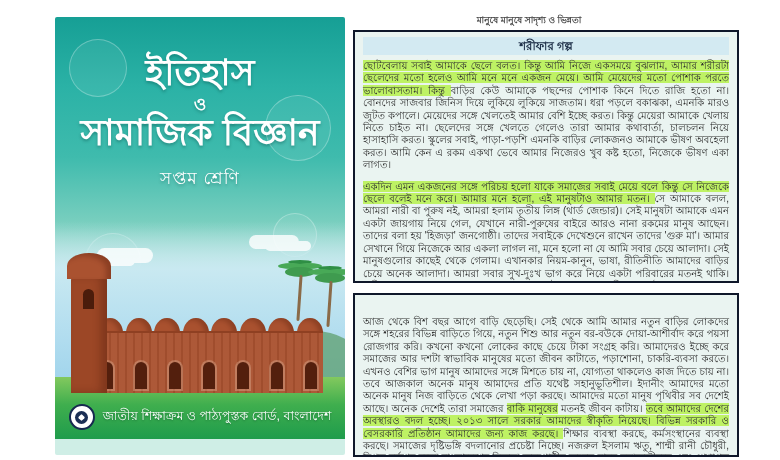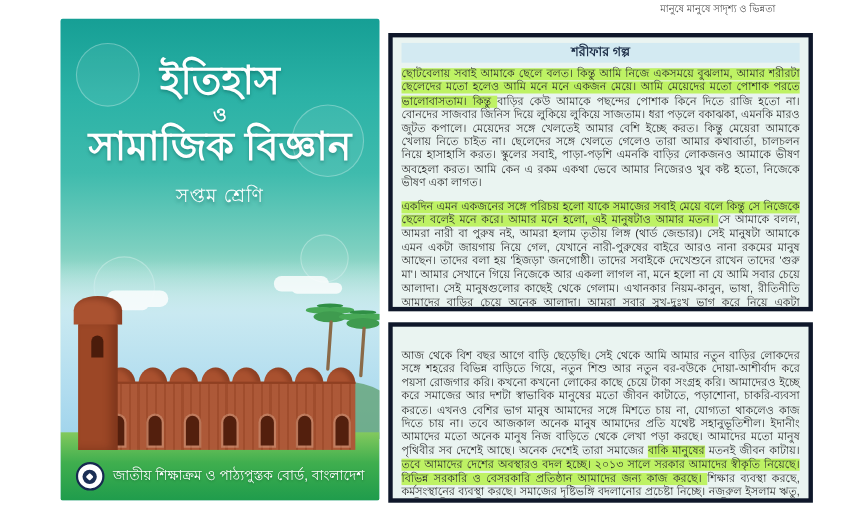--- a/index.html
+++ b/index.html
@@ -18,21 +18,21 @@
   .wm4 { right:28px; top:196px; width:44px; height:44px; }
 
   .cover-titles { position:absolute; top:36px; left:0; width:100%; text-align:center; color:#ffffff;
                   text-shadow:0 2px 3px rgba(0,70,62,.35); }
   .cover-title-1 { font-size:36px; font-weight:bold; line-height:40px; }
   .cover-title-2 { font-size:17px; font-weight:bold; line-height:20px; margin-top:2px; }
   .cover-title-3 { font-size:36px; font-weight:bold; line-height:36px; }
   .cover-grade   { font-size:17px; margin-top:14px; letter-spacing:1px; }
 
   
-  .illus { position:absolute; left:0; bottom:0; width:100%; height:218px;padding-left:32px; }
+  .illus { position:absolute; left:0; bottom:16px; width:100%; height:218px;padding-left:32px; }
   .sky { position:absolute; inset:0;
          background:linear-gradient(180deg, rgba(207,238,230,0) 0%, #c9e9f1 22%, #b0dcef 55%, #a2d5ec 72%); }
   .cloud { position:absolute; background:#ffffff; opacity:.8; border-radius:12px; }
   .cloud1 { left:28px; top:34px; width:52px; height:11px; box-shadow:16px -5px 0 2px #ffffff; }
   .cloud2 { right:34px; top:20px; width:46px; height:10px; box-shadow:-14px -4px 0 2px #ffffff; }
   .hill { position:absolute; right:-12px; bottom:56px; width:86px; height:52px; border-radius:50% 50% 0 0;
           background:#5e9f6d; opacity:.75; }
   .grass { position:absolute; left:0; bottom:0; width:100%; height:62px;
            background:linear-gradient(180deg,#83c95e 0%, #3fae4e 45%, #1f9c4c 100%); }
 
@@ -60,23 +60,23 @@
   .cover-footer { position:absolute; left:0; bottom:9px; width:100%; display:flex; align-items:center;
                   justify-content:center; gap:8px; }
   .nctb-logo { width:26px; height:26px; border-radius:50%; background:#ffffff; border:2px solid #16294f;
                display:flex; align-items:center; justify-content:center; flex:0 0 auto; }
   .logo-core { width:13px; height:13px; border-radius:50%; background:#1b2f55; position:relative; }
   .logo-core::after { content:""; position:absolute; left:4px; top:4px; width:5px; height:5px; background:#ffffff;
                       border-radius:1px; transform:rotate(45deg); }
   .publisher { color:#ffffff; font-size:12.5px; text-shadow:0 1px 2px rgba(0,60,30,.45); white-space:nowrap; }
 
   
-  .chapter-header { position:absolute; top:1px; left:353px; width:386px; text-align:right; padding-right:34px;
-                    font-size:9px; color:#4b4b4b; }
-  .tbox { position:absolute; left:353px; width:386px; background:#eaf4f1; border:4px solid #0f172a; overflow:hidden; }
+  .chapter-header { position:absolute; top:13px; left:353px; width:386px; text-align:center; padding-right:34px;
+                    font-size:9px; color:#4b4b4b;font-weight:bold; }
+  .tbox { position:absolute; left:353px; width:386px; background:#eaf4f1; border:2px solid #0f172a; overflow:hidden; }
   .box1 { top:30px; height:253px; padding:5px 8px 6px; }
   .box2 { top:293px; height:164px; padding:21px 8px 8px; }
   .band { background:#d3eaf2; height:18px; line-height:18px; text-align:center; font-weight:bold;
           font-size:11.5px; color:#21324b; margin-bottom:5px; }
   .tbox p { font-size:10px; line-height:12.4px; text-align:justify; color:#2d2d2d; margin-bottom:9px; }
   .tbox p:last-child { margin-bottom:0; }
   mark { background:#bef264; color:inherit; padding:0; }
 </style>
 </head>
 <body>

